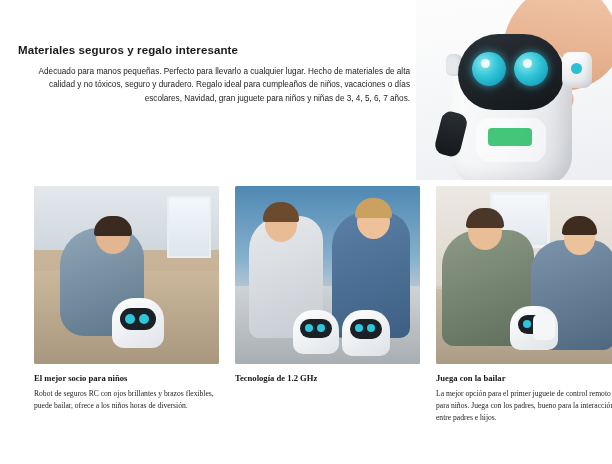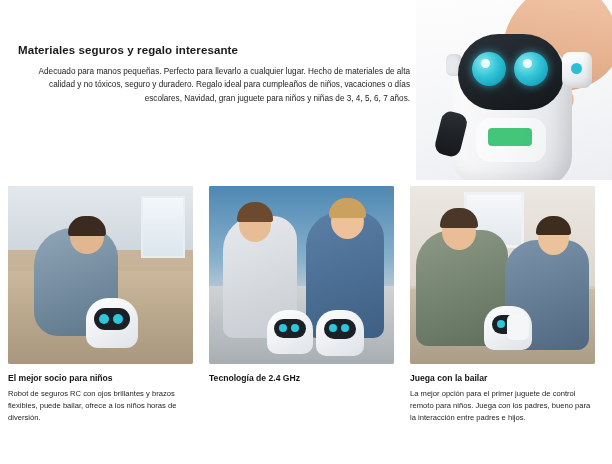--- a/index.html
+++ b/index.html
@@ -180,21 +180,22 @@
   }
 
   
   .cards {
     position: absolute;
     left: 0;
     top: 186px;
     width: 600px;
     display: flex;
     gap: 16px;
-    padding: 0 8px;
+    padding: 0 34px;
+    font-family: Liberation Serif, serif;
   }
   .card {
     width: 185px;
   }
   .card-photo {
     width: 185px;
     height: 178px;
     border-radius: 2px;
     overflow: hidden;
     position: relative;
@@ -407,21 +408,21 @@
       <div class="floor"></div>
       <div class="kid-l"></div>
       <div class="kid-l-head"></div>
       <div class="kid-l-hair"></div>
       <div class="kid-r"></div>
       <div class="kid-r-head"></div>
       <div class="kid-r-hair"></div>
       <div class="rob-a"></div>
       <div class="rob-b"></div>
     </div>
-    <div class="card-title">Tecnología de 2.4 GHz</div>
+    <div class="card-title">Tecnología de 1.2 GHz</div>
   </div>
 
   <div class="card">
     <div class="card-photo ph3">
       <div class="wall"></div>
       <div class="window"></div>
       <div class="floor"></div>
       <div class="dad"></div>
       <div class="dad-head"></div>
       <div class="dad-hair"></div>

